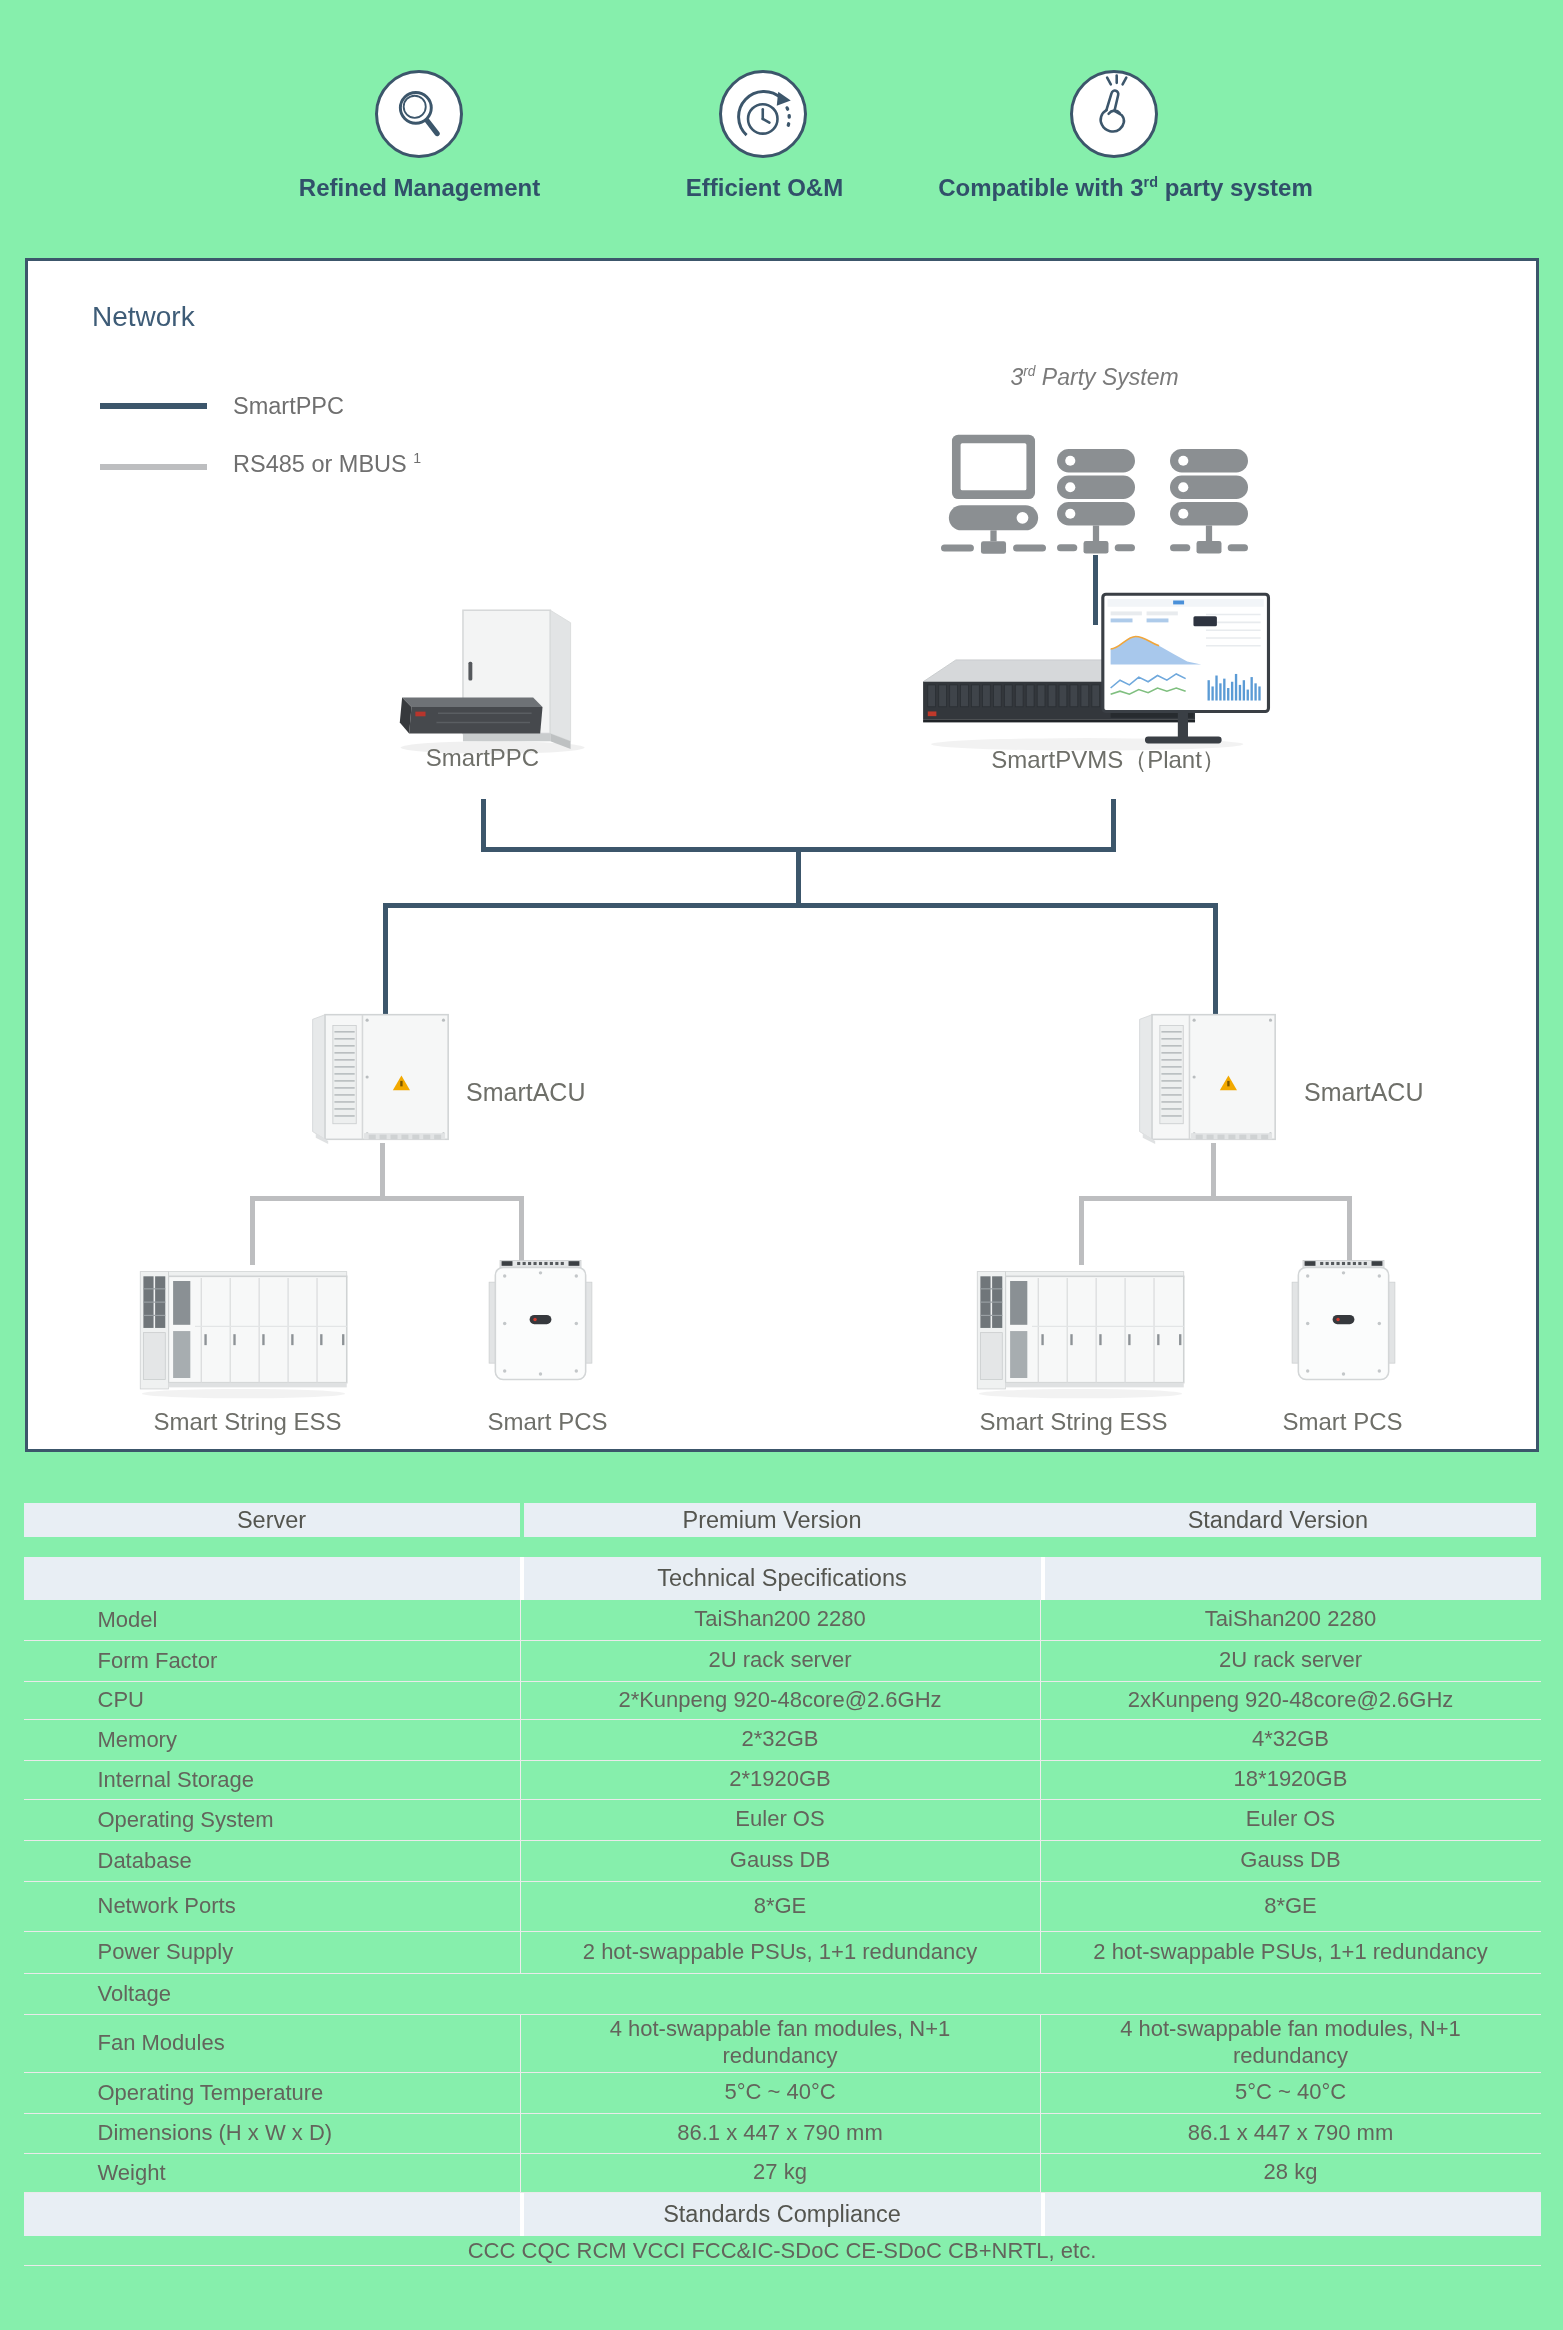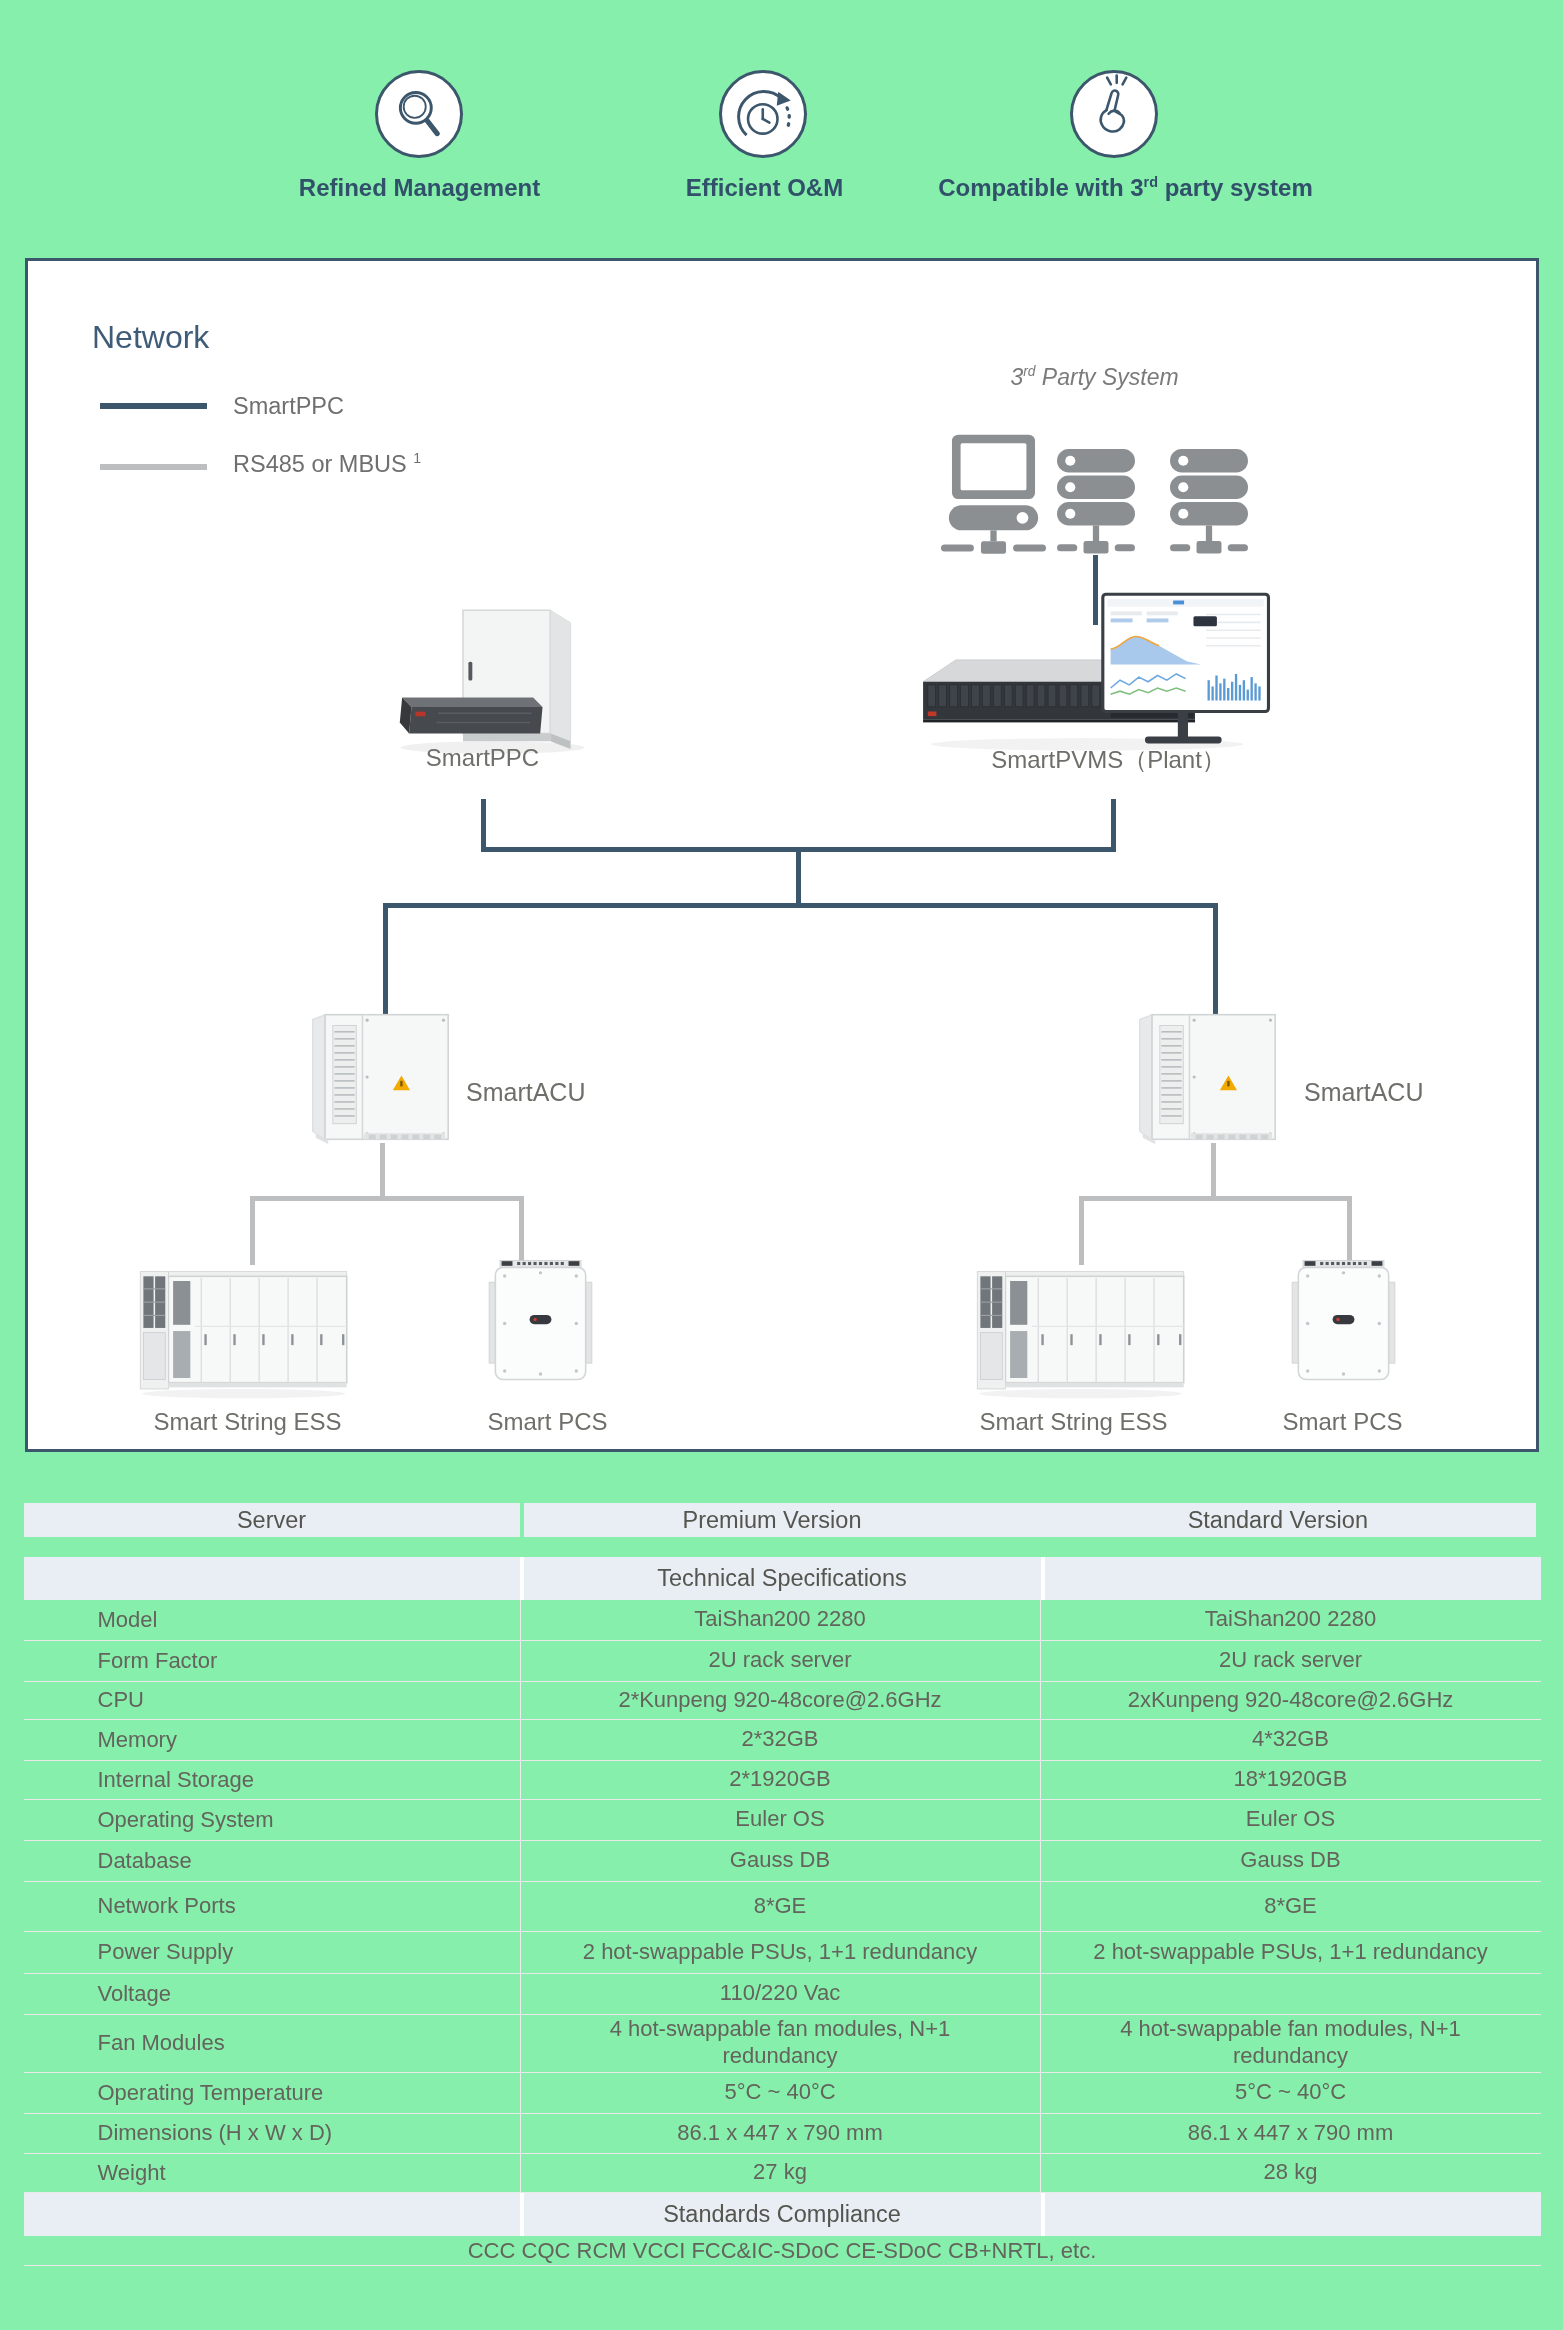--- a/index.html
+++ b/index.html
@@ -13,21 +13,21 @@
   .abs{position:absolute;}
 
   
   .feat-circle{position:absolute;width:88px;height:88px;border:3.1px solid var(--accent);
     border-radius:50%;display:flex;align-items:center;justify-content:center;background:#fff;}
   .feat-label{position:absolute;top:174px;font-size:24px;font-weight:bold;color:var(--feature-text);text-align:center;}
   sup{font-size:0.6em;}
 
   
   .netbox{position:absolute;left:25px;top:258px;width:1514px;height:1194px;border:3.9px solid var(--accent);background:#fff;}
-  .net-title{position:absolute;left:92px;top:319px;font-size:32px;color:var(--title-text);}
+  .net-title{position:absolute;left:92px;top:301px;font-size:28px;color:var(--title-text);}
   .legend-line{position:absolute;height:6.3px;width:107px;left:100px;}
   .legend-text{position:absolute;left:233px;font-size:23.5px;color:#6f6f6f;}
   .tp-label{position:absolute;left:938px;top:364px;width:313px;text-align:center;font-size:23px;color:#7a7a7a;font-style:italic;}
 
   .dline{position:absolute;background:var(--accent);}
   .gline{position:absolute;background:var(--line-gray);}
   .dev-label{position:absolute;font-size:24px;color:var(--label-gray);text-align:center;}
   .acu-label{position:absolute;font-size:25px;color:var(--label-gray);}
 
   
@@ -544,21 +544,20 @@
       <div class="tc2">8*GE</div>
       <div class="tc3">8*GE</div>
     </div>
     <div class="trow" style="height:42px">
       <div class="tc1">Power Supply</div>
       <div class="tc2">2 hot-swappable PSUs, 1+1 redundancy</div>
       <div class="tc3">2 hot-swappable PSUs, 1+1 redundancy</div>
     </div>
     <div class="trow" style="height:41px">
       <div class="tc1">Voltage</div>
-      <div class="tc2">110/220 Vac</div>
       <div class="tc3"></div>
     </div>
     <div class="trow" style="height:58px">
       <div class="tc1">Fan Modules</div>
       <div class="tc2" style="padding:0 31px">4 hot-swappable fan modules, N+1 redundancy</div>
       <div class="tc3" style="padding:0 31px">4 hot-swappable fan modules, N+1 redundancy</div>
     </div>
     <div class="trow" style="height:41px">
       <div class="tc1">Operating Temperature</div>
       <div class="tc2">5°C ~ 40°C</div>

